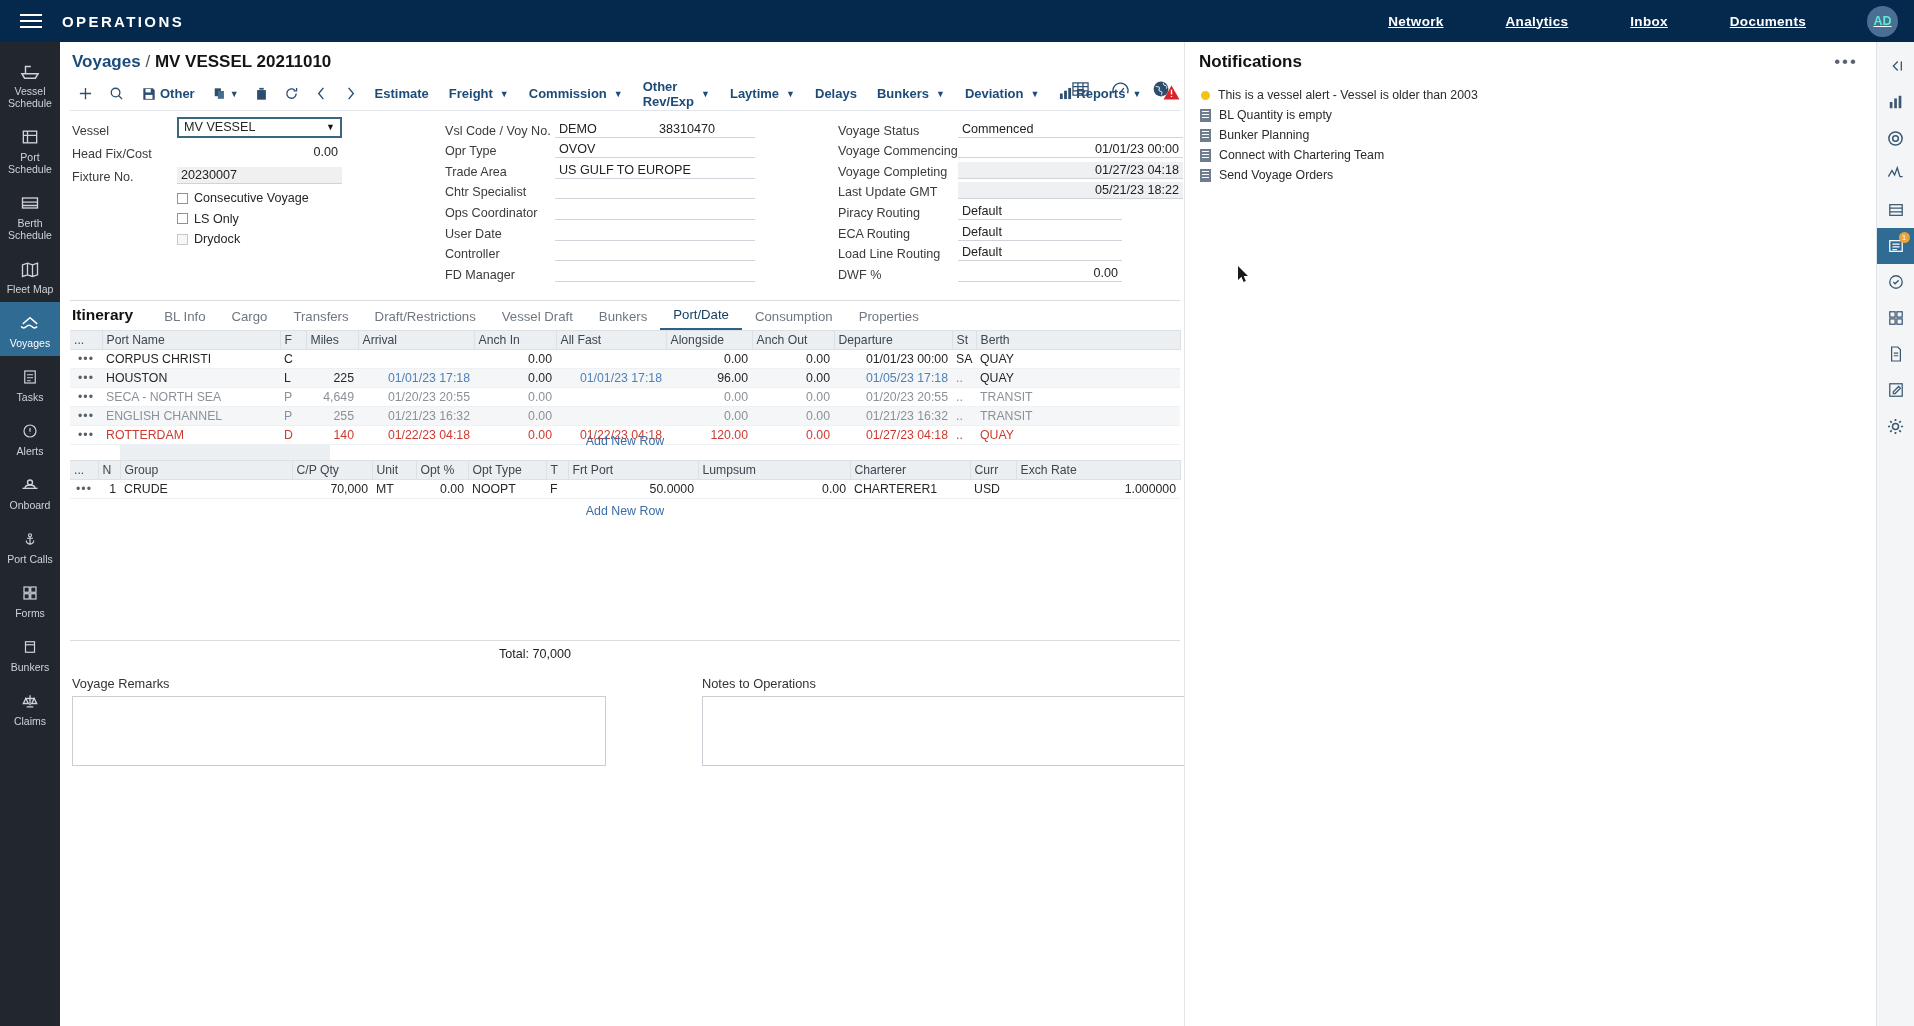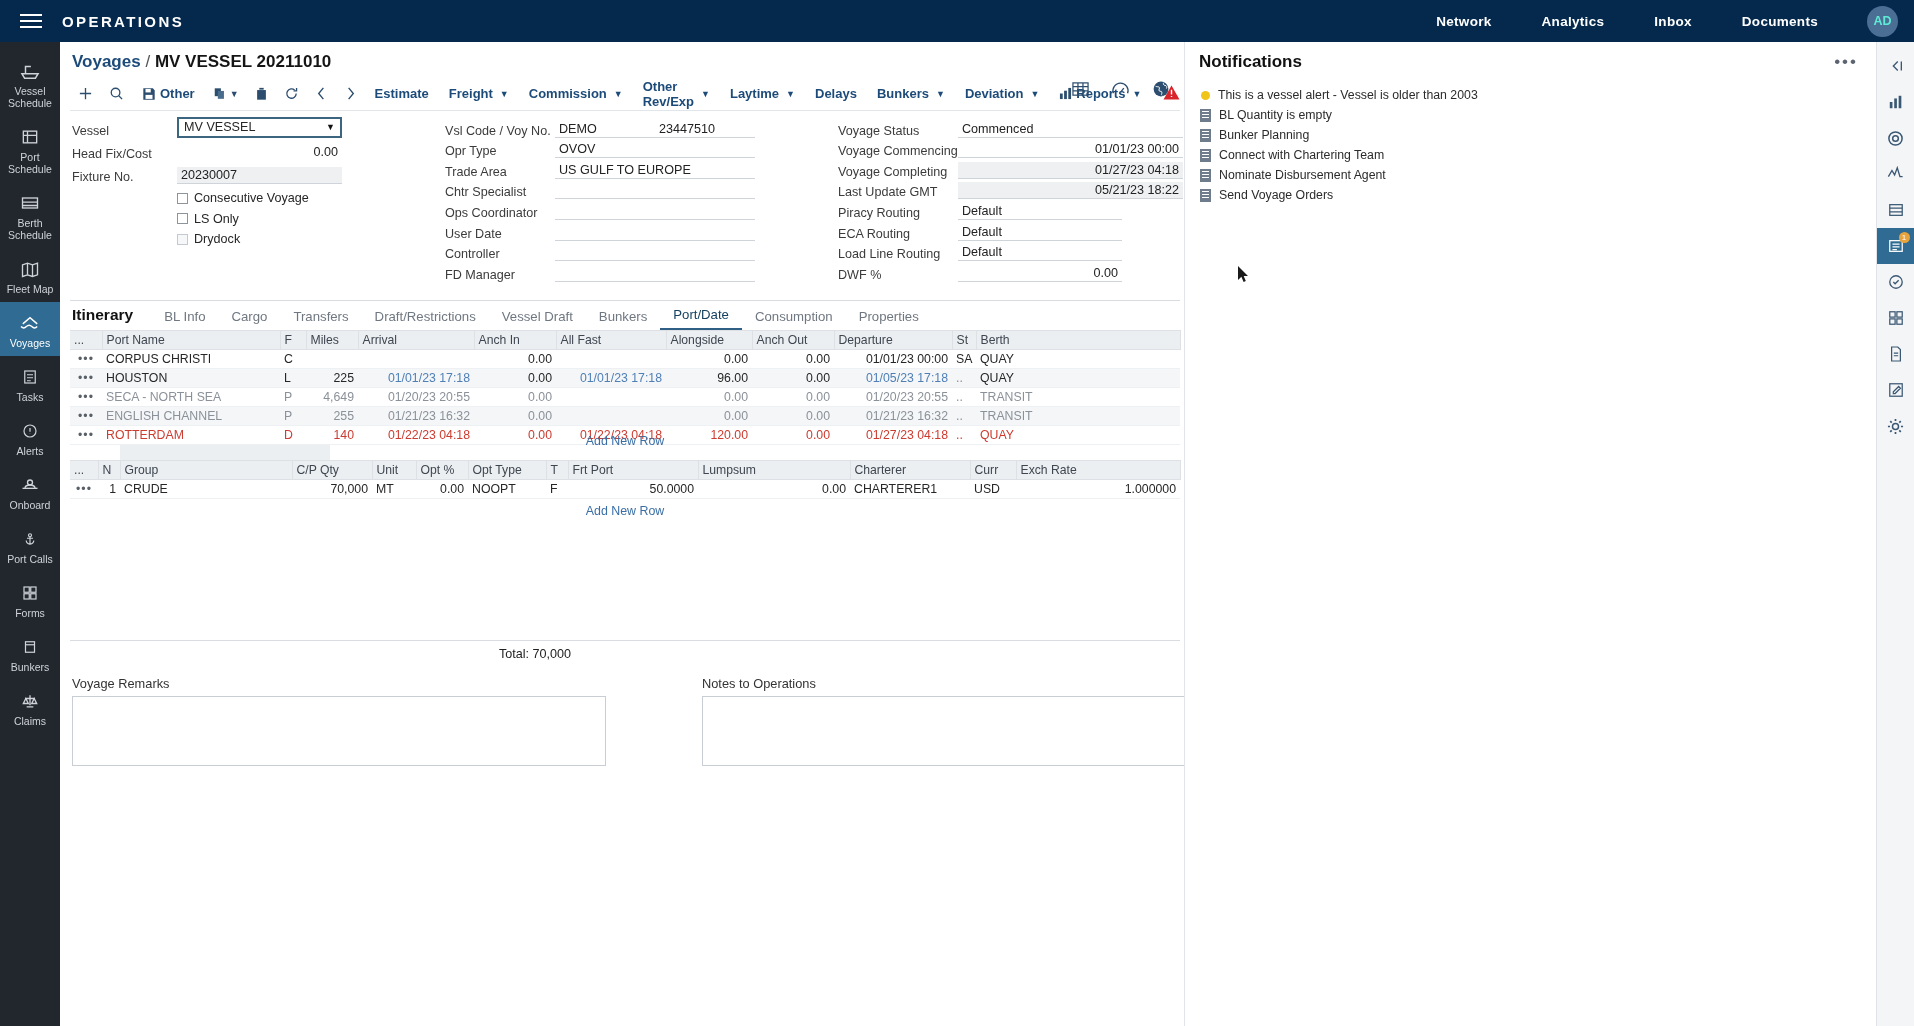--- a/index.html
+++ b/index.html
@@ -16,21 +16,21 @@
   
   .topbar {
     position: absolute; top: 0; left: 0; width: 1914px; height: 42px;
     background: #04294d; color: #ffffff;
     display: flex; align-items: center;
   }
   .hamburger { width: 62px; display: flex; flex-direction: column;
     align-items: center; justify-content: center; gap: 4px; cursor: pointer; }
   .hamburger span { display: block; width: 22px; height: 2px; background: #fff; }
   .app-title { font-size: 15px; font-weight: bold; letter-spacing: 2.4px; }
-  .topnav { margin-left: auto; display: flex; align-items: center; gap: 0; }
+  .topnav { margin-left: auto; display: flex; align-items: center; gap: 12px; text-decoration: underline; }
   .topnav a { color: #fff; text-decoration: none; font-size: 13.5px;
     font-weight: bold; padding: 0 25px; letter-spacing: .3px; }
   .avatar {
     width: 31px; height: 31px; border-radius: 50%;
     background: #4b6e94; color: #5eead4; font-size: 12.5px; font-weight: bold;
     display: flex; align-items: center; justify-content: center;
     margin-right: 16px; margin-left: 24px;
   }
 
   
@@ -501,21 +501,21 @@
         <div class="chk" style="margin-left:105px;">
           <span class="chkbox dis"></span>
           <span>Drydock</span>
         </div>
       </div>
 
       <div class="fcol" style="left:375px; width:330px;">
         <div class="frow">
           <div class="flabel" style="width:110px;">Vsl Code / Voy No.</div>
           <div class="fval" style="width:100px;">DEMO</div>
-          <div class="fval" style="width:100px;">23447510</div>
+          <div class="fval" style="width:100px;">38310470</div>
         </div>
         <div class="frow">
           <div class="flabel" style="width:110px;">Opr Type</div>
           <div class="fval" style="width:200px;">OVOV</div>
         </div>
         <div class="frow">
           <div class="flabel" style="width:110px;">Trade Area</div>
           <div class="fval" style="width:200px;">US GULF TO EUROPE</div>
         </div>
         <div class="frow">
@@ -790,24 +790,20 @@
       <div class="nrow">
         <span class="doc-ico"></span>
         <span class="nt">Bunker Planning</span>
       </div>
       <div class="nrow">
         <span class="doc-ico"></span>
         <span class="nt">Connect with Chartering Team</span>
       </div>
       <div class="nrow">
         <span class="doc-ico"></span>
-        <span class="nt">Nominate Disbursement Agent</span>
-      </div>
-      <div class="nrow">
-        <span class="doc-ico"></span>
         <span class="nt">Send Voyage Orders</span>
       </div>
     </div>
   </div>
 
   <div class="rightrail">
     <div class="rr-item">
       <svg width="16" height="16" viewBox="0 0 18 18" fill="none" stroke="currentColor" stroke-width="1.5">
           <path d="M11 4L6 9l5 5M15 4v10"></path>
         </svg>

